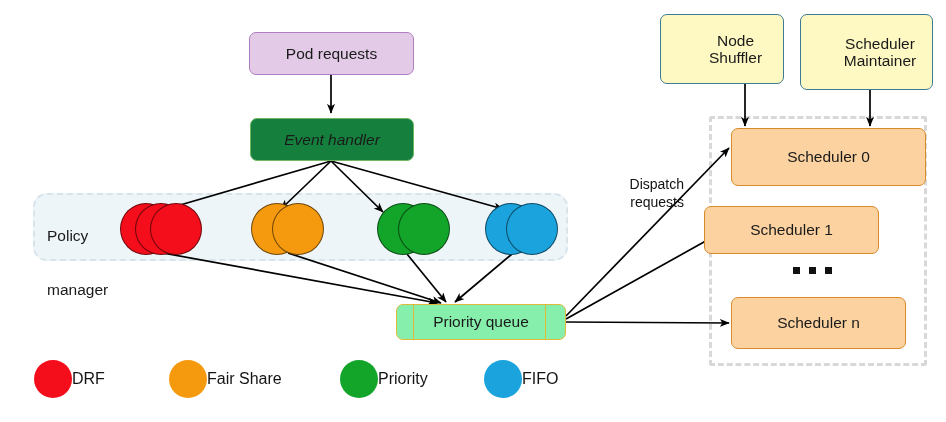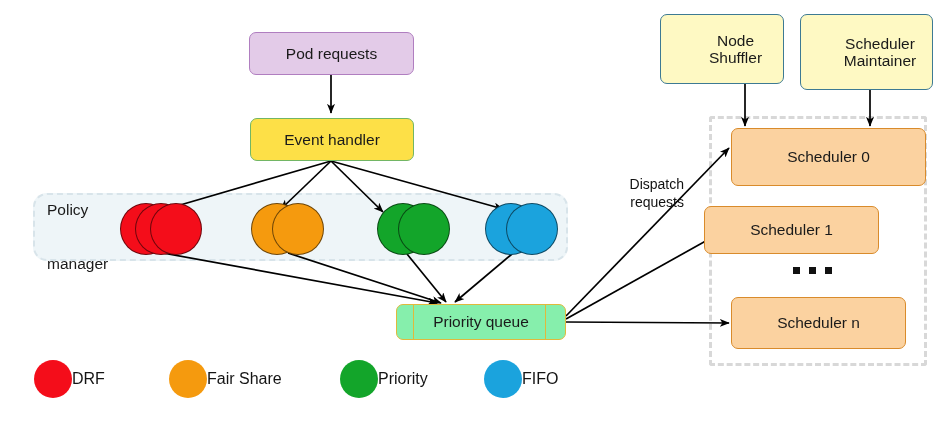--- a/index.html
+++ b/index.html
@@ -35,22 +35,23 @@
     font-size: 15.5px;
     color: #1a1a1a;
     line-height: 1.12;
     white-space: pre-line;
   }
   .node-pod {
     background: #e3cbe8;
     border-color: #b07ec0;
   }
   .node-event {
-    background: #fde047;
+    background: #15803d;
     border-color: #72b665;
+    font-style: italic;
   }
   .node-blue {
     background: #fef9c3;
     border-color: #3d7a93;
     padding-left: 27px;
   }
   .node-sched {
     background: #fbd2a0;
     border-color: #d98b2b;
   }
@@ -78,20 +79,21 @@
     background: transparent;
     border: 3px dashed #d8d8d8;
     border-radius: 3px;
   }
   .policy-label {
     position: absolute;
     font-size: 15.5px;
     color: #1a1a1a;
     line-height: 1.75;
     white-space: pre-line;
+    margin-top: 26px;
   }
   .free-label {
     position: absolute;
     font-size: 14px;
     color: #111;
     line-height: 1.25;
     white-space: pre-line;
   }
   .circ {
     position: absolute;

